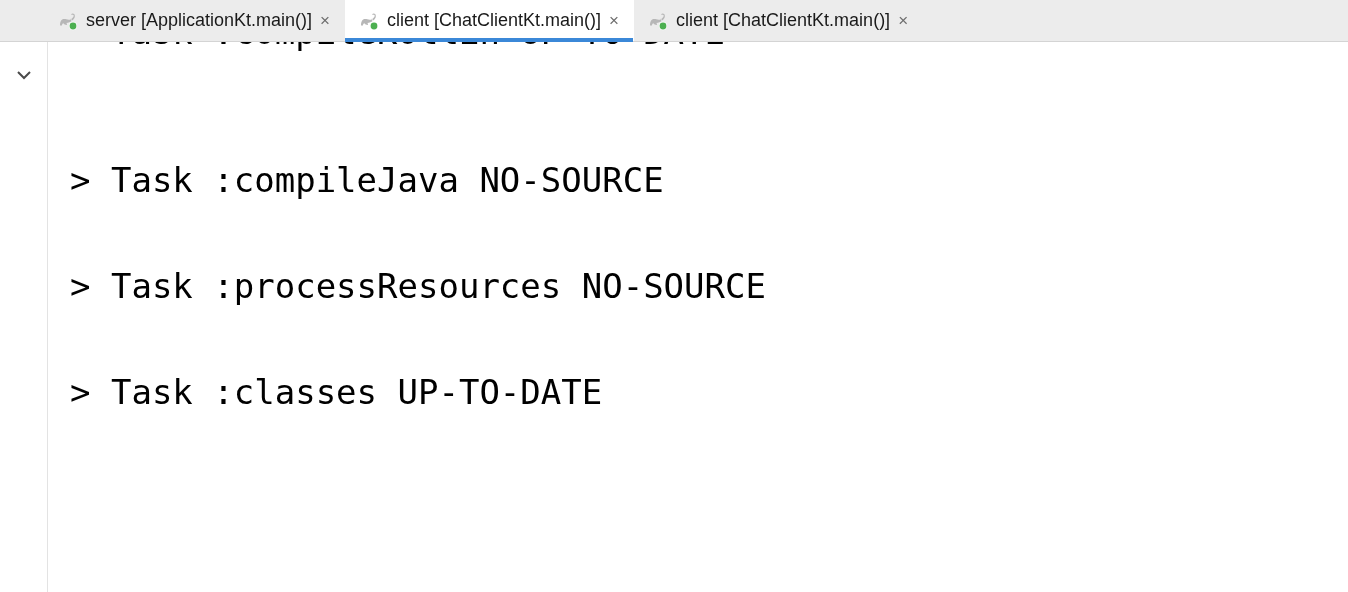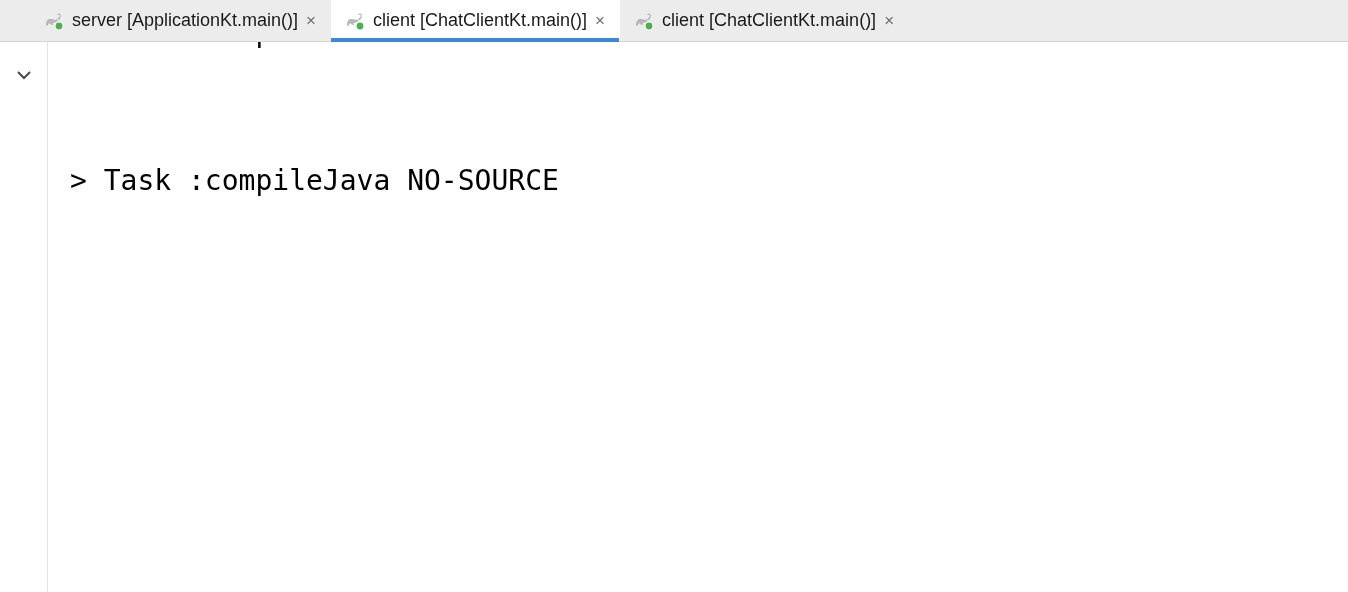--- a/index.html
+++ b/index.html
@@ -5,21 +5,21 @@
 html,body{margin:0;padding:0;width:1348px;height:592px;font-family:-apple-system,BlinkMacSystemFont,"Segoe UI",sans-serif;background:#fff;overflow:hidden}
 *{box-sizing:border-box}
 
 
 .tabbar{
   height:42px;
   background:#ececec;
   border-bottom:1px solid #d4d4d4;
   display:flex;
   align-items:stretch;
-  padding-left:30px;
+  padding-left:44px;
   user-select:none;
 }
 .tab{
   display:flex;
   align-items:center;
   gap:8px;
   padding:0 14px;
   font-size:18px;
   color:#1a1a1a;
   cursor:pointer;
@@ -55,21 +55,21 @@
 }
 .chev{
   width:18px;height:18px;
   cursor:pointer;
   color:#4a4a4a;
 }
 .console{
   flex:1;
   padding:6px 0 0 22px;
   font-family:ui-monospace,SFMono-Regular,Menlo,Consolas,monospace;
-  font-size:28px;
+  font-size:34px;
   line-height:53px;
   color:#000;
   white-space:pre;
   overflow:hidden;
   position:relative;
 }
 .cut{                
   position:absolute;
   left:22px;
   top:-36px;
@@ -123,20 +123,22 @@
     <span class="chev">
       <svg viewBox="0 0 18 18">
           <path fill="none" stroke="currentColor" stroke-width="2" d="M3 6l6 6 6-6"></path>
         </svg>
     </span>
   </div>
 
   <div class="console">
     <div class="cut">&gt; Task :compileKotlin UP-TO-DATE</div>
 <div>&gt; Task :compileJava NO-SOURCE</div>
+<div>&gt; Task :processResources NO-SOURCE</div>
+<div>&gt; Task :classes UP-TO-DATE</div>
 <div></div>
 
 
 
 
 
   </div>
 </div>
 
 </body></html>

